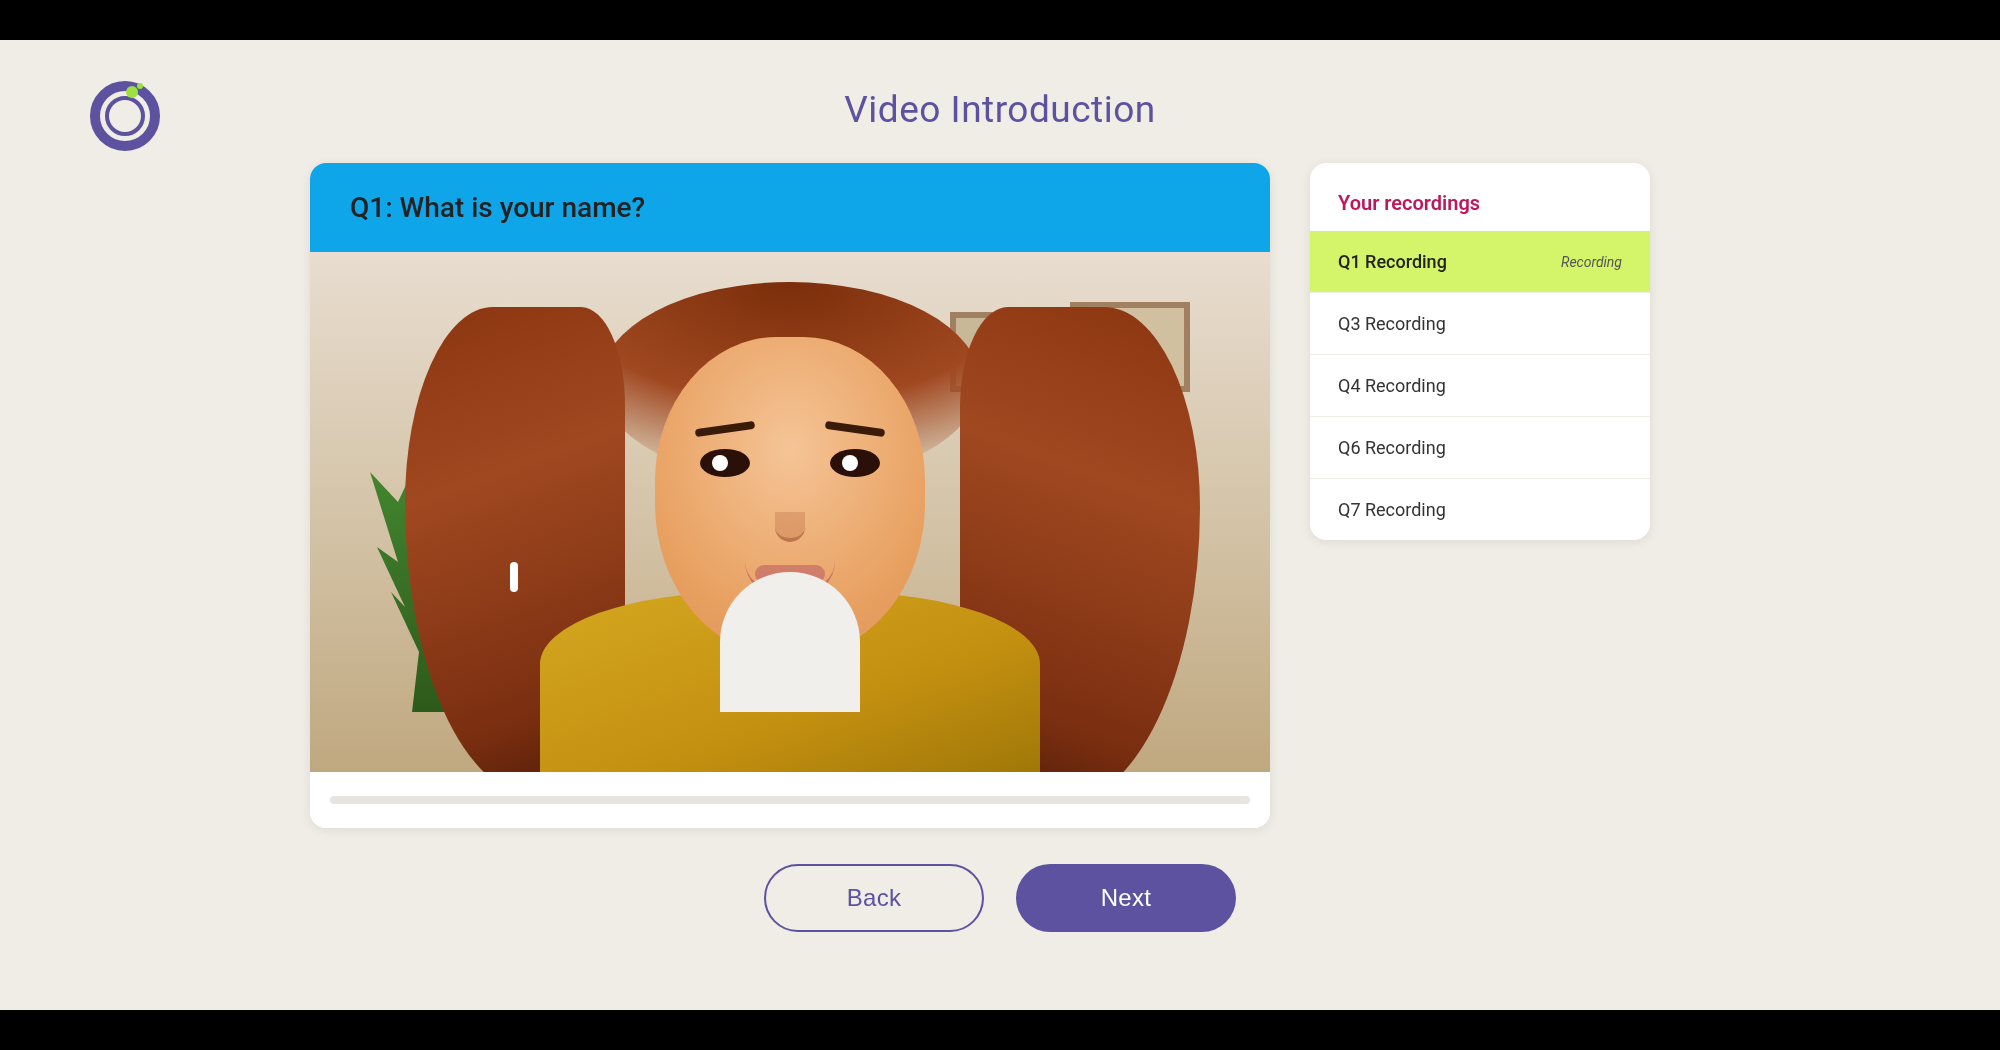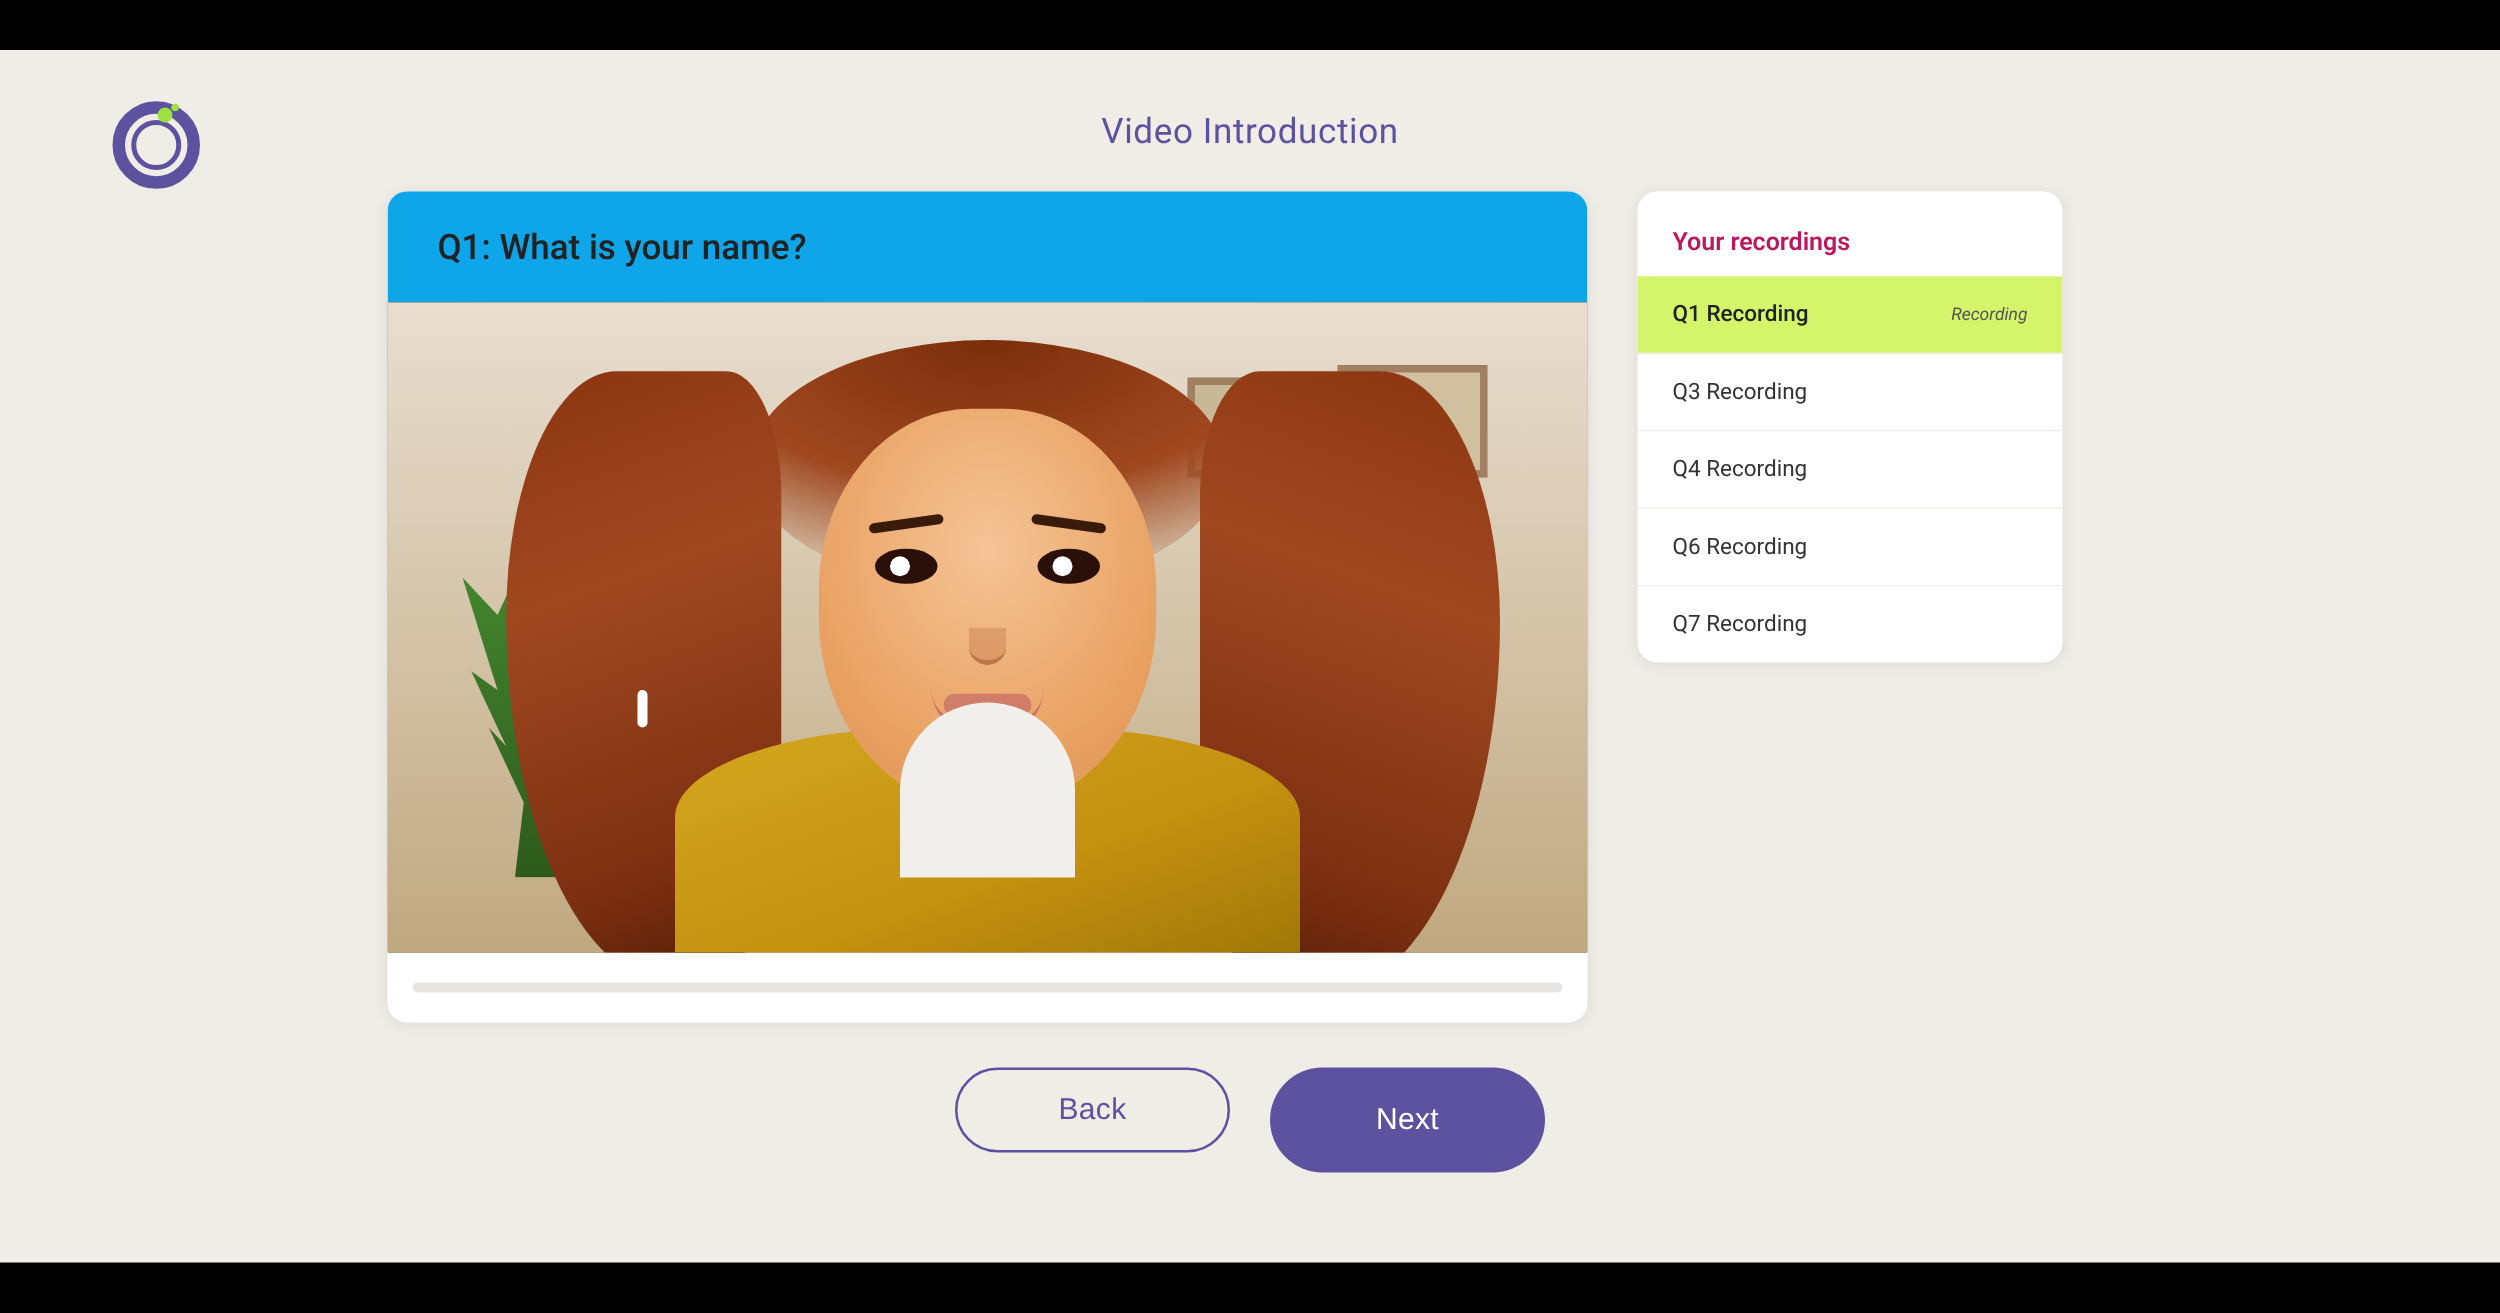--- a/index.html
+++ b/index.html
@@ -60,21 +60,21 @@
     }
 
     .logo svg {
       width: 90px;
       height: 90px;
     }
 
     
     .page-title {
       margin-top: 48px;
-      font-size: 28px;
+      font-size: 37px;
       font-weight: 400;
       color: #5c52a0;
       letter-spacing: 0.5px;
     }
 
     
     .content-area {
       display: flex;
       flex-direction: row;
       gap: 40px;
@@ -253,21 +253,21 @@
       border: 2px solid #5c52a0;
       color: #5c52a0;
       font-size: 24px;
       font-weight: 500;
       cursor: pointer;
       letter-spacing: 0.3px;
     }
 
     .btn-next {
       width: 220px;
-      height: 84px;
+      height: 68px;
       border-radius: 50px;
       background: #5c52a0;
       border: none;
       color: #fff;
       font-size: 24px;
       font-weight: 500;
       cursor: pointer;
       letter-spacing: 0.3px;
     }
   </style>

